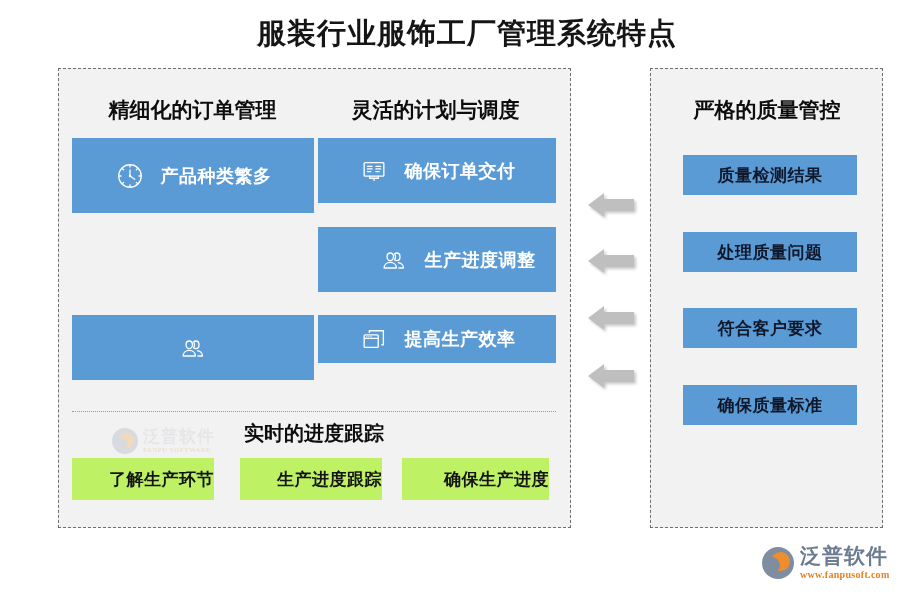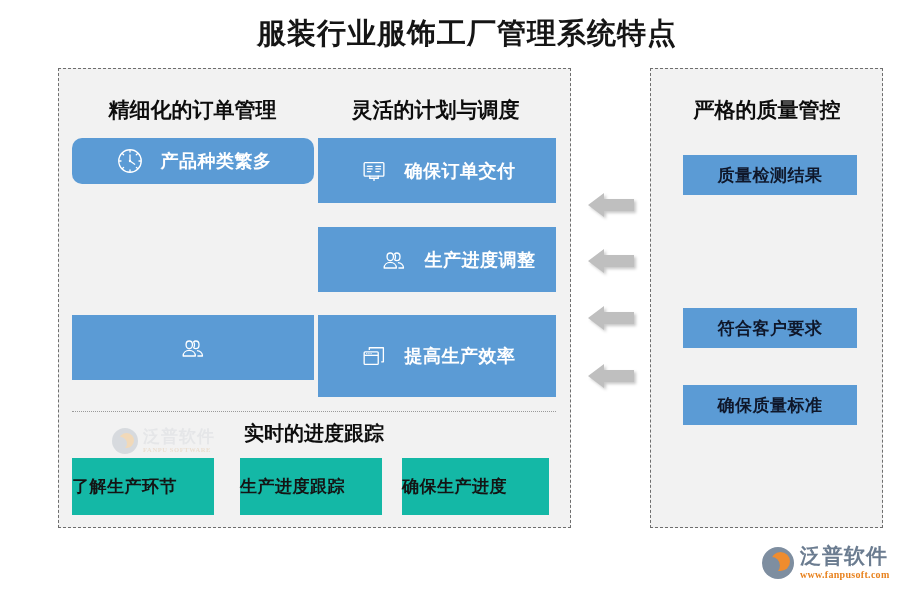--- a/index.html
+++ b/index.html
@@ -76,38 +76,38 @@
     gap: 16px;
   }
   .card .card-label {
     font-size: 18px; font-weight: bold; color: #ffffff;
     letter-spacing: .5px; white-space: nowrap;
     font-family: "Liberation Serif", "DejaVu Serif", serif;
   }
   .card .icon { width: 30px; height: 30px; flex: 0 0 auto; display:block; }
   .card .icon svg { display: block; width: 30px; height: 30px; }
 
-  #card-l1 { left: 72px;  top: 138px; width: 242px; height: 46px; border-radius: 10px; }
+  #card-l1 { left: 72px;  top: 138px; width: 242px; height: 75px; }
   #card-l2 { left: 72px;  top: 227px; width: 242px; height: 65px; }
   #card-l3 { left: 72px;  top: 315px; width: 242px; height: 65px; }
   #card-r1 { left: 318px; top: 138px; width: 238px; height: 65px; }
   #card-r2 { left: 318px; top: 227px; width: 238px; height: 65px; padding-left: 40px; }
-  #card-r3 { left: 318px; top: 315px; width: 238px; height: 82px; }
+  #card-r3 { left: 318px; top: 315px; width: 238px; height: 48px; }
 
   
   #track-divider {
     position: absolute; left: 72px; top: 411px; width: 484px;
     border-top: 1px dotted #9a9a9a; height: 0;
   }
 
   
   .chip {
-    position: absolute; height: 57px;
-    background: #14b8a6;
-    display: flex; align-items: center; justify-content: flex-start;
+    position: absolute; height: 42px;
+    background: #bef264;
+    display: flex; align-items: center; justify-content: flex-end;
   }
   .chip .chip-label {
     font-size: 17px; font-weight: bold; color: #141414;
     letter-spacing: .5px; white-space: nowrap;
     font-family: "Liberation Serif", "DejaVu Serif", serif;
   }
   #chip-0 { left: 72px;  top: 458px; width: 142px; }
   #chip-1 { left: 240px; top: 458px; width: 142px; }
   #chip-2 { left: 402px; top: 458px; width: 147px; }
 
@@ -284,20 +284,23 @@
       </svg>
   </div>
 
   <div class="panel" id="panel-right"></div>
 
   <div class="col-head" id="head-quality">严格的质量管控</div>
 
   <div class="qbox" id="qbox-0">
     <span class="qbox-label">质量检测结果</span>
   </div>
+  <div class="qbox" id="qbox-1">
+    <span class="qbox-label">处理质量问题</span>
+  </div>
   <div class="qbox" id="qbox-2">
     <span class="qbox-label">符合客户要求</span>
   </div>
   <div class="qbox" id="qbox-3">
     <span class="qbox-label">确保质量标准</span>
   </div>
 
   <div id="brand-logo">
     <span class="logo-mark"></span>
     <span class="logo-text">

